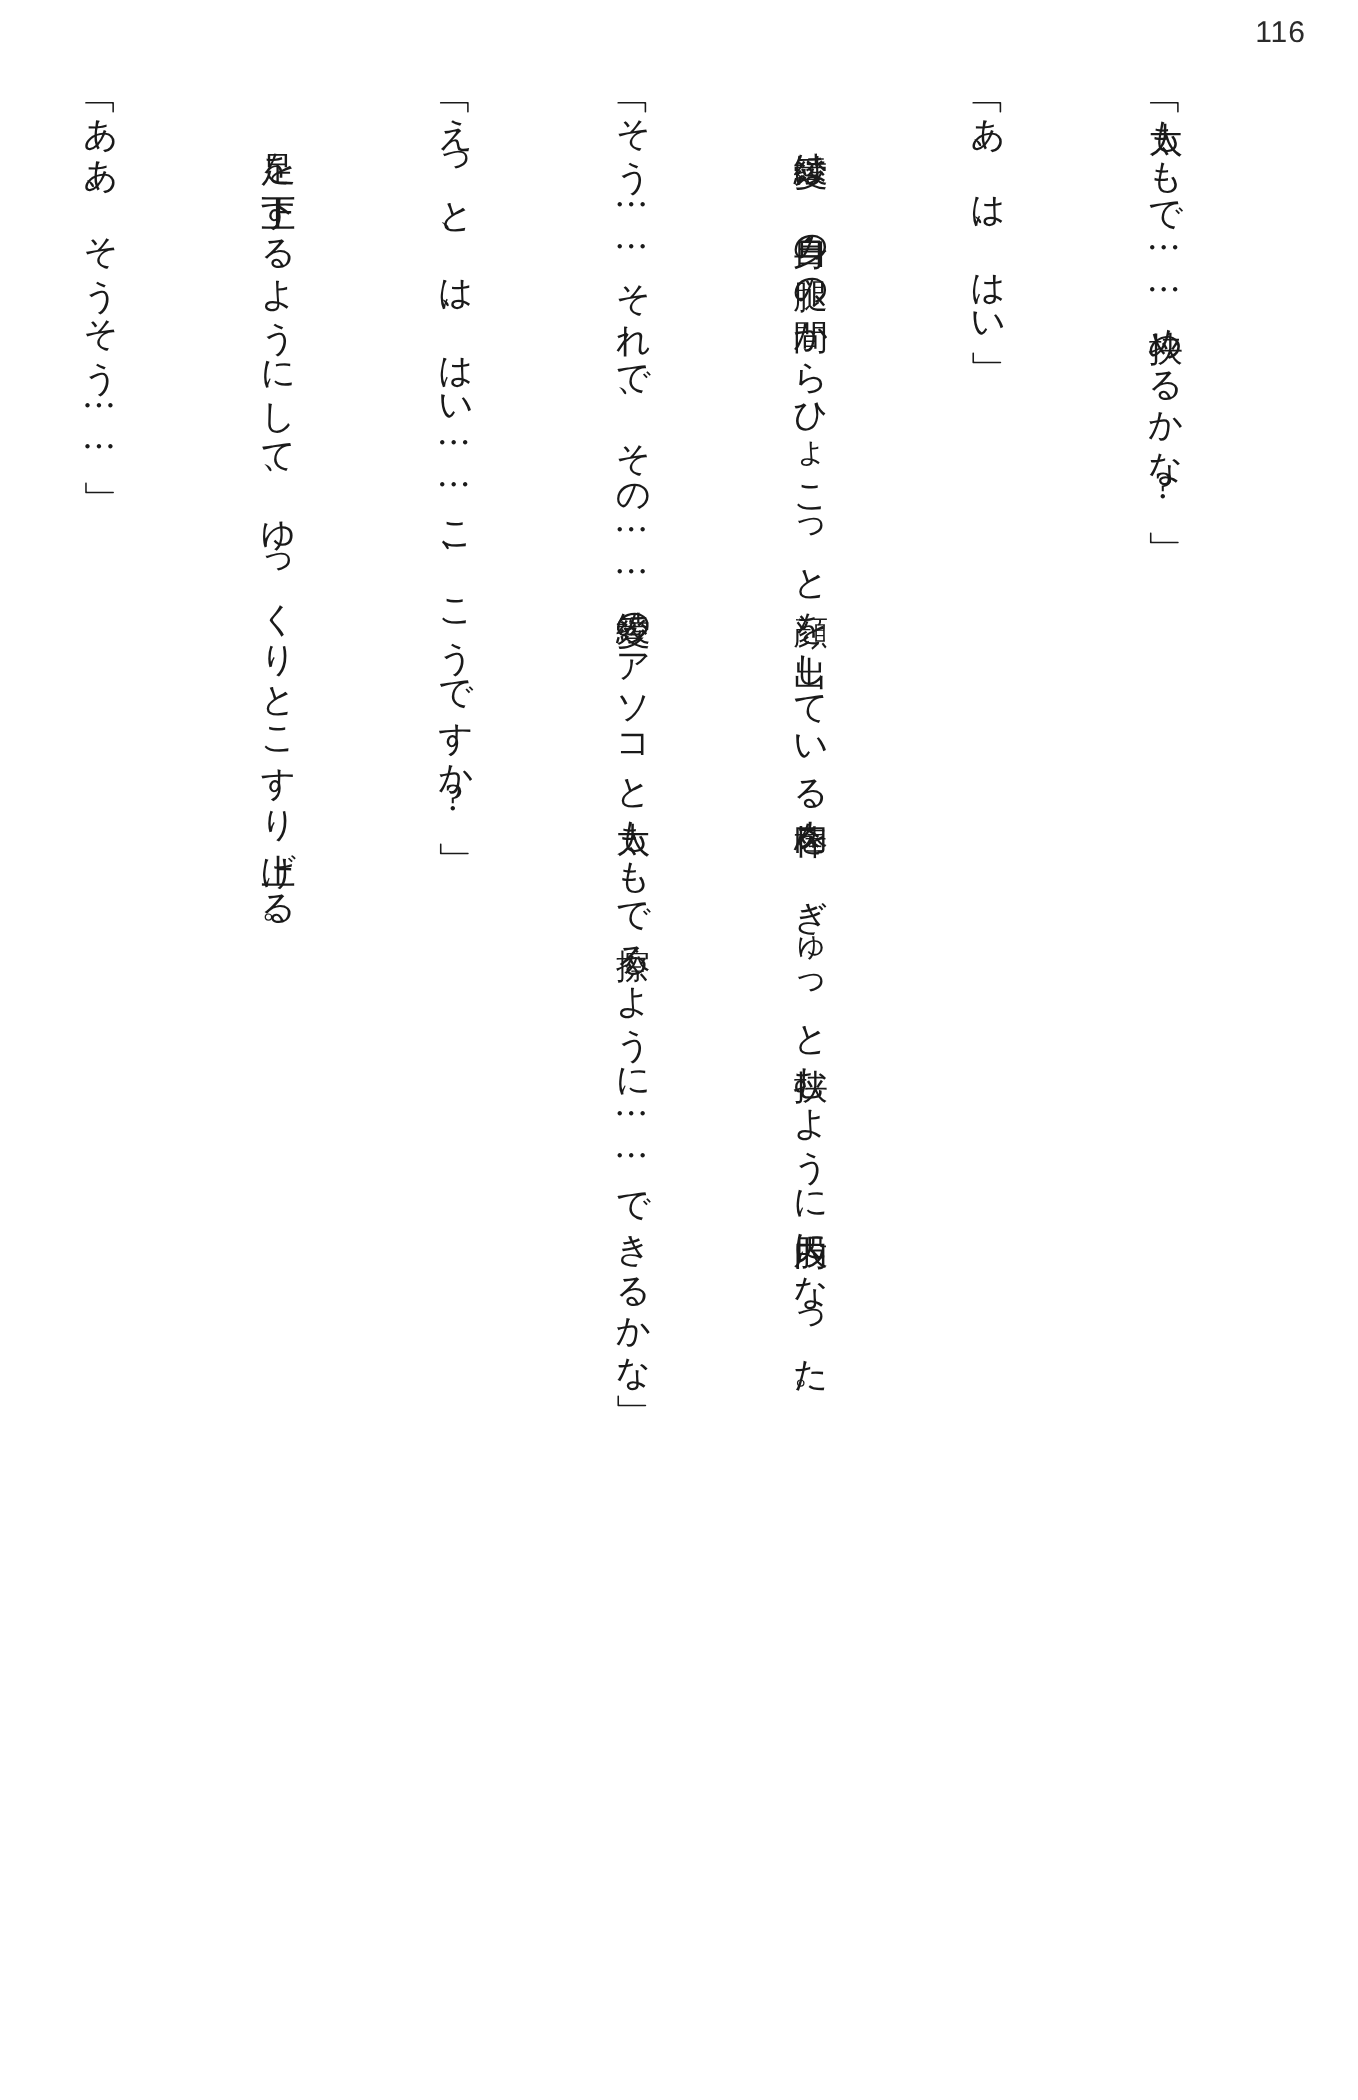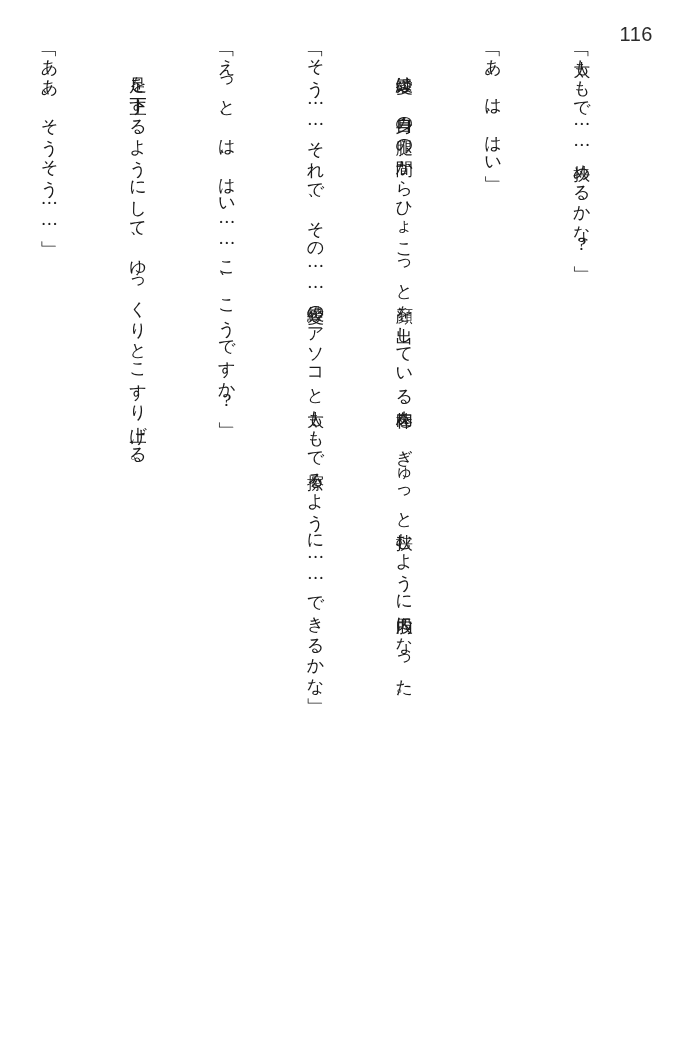--- a/index.html
+++ b/index.html
@@ -19,24 +19,23 @@
     width: 679px;
     height: 1050px;
     box-sizing: border-box;
     background: #fff;
   }
   .page-number {
     position: absolute;
     top: 8px;
     right: 26px;
     font-family: "Liberation Sans", sans-serif;
-    font-size: 20px;
+    font-size: 15px;
     color: #2b2b2b;
     letter-spacing: 0.5px;
-    margin-top: 15px;
   }
   .body-text {
     position: absolute;
     top: 46px;
     right: 24px;
     bottom: 36px;
     left: 24px;
     writing-mode: vertical-rl;
     text-orientation: upright;
     direction: ltr;

